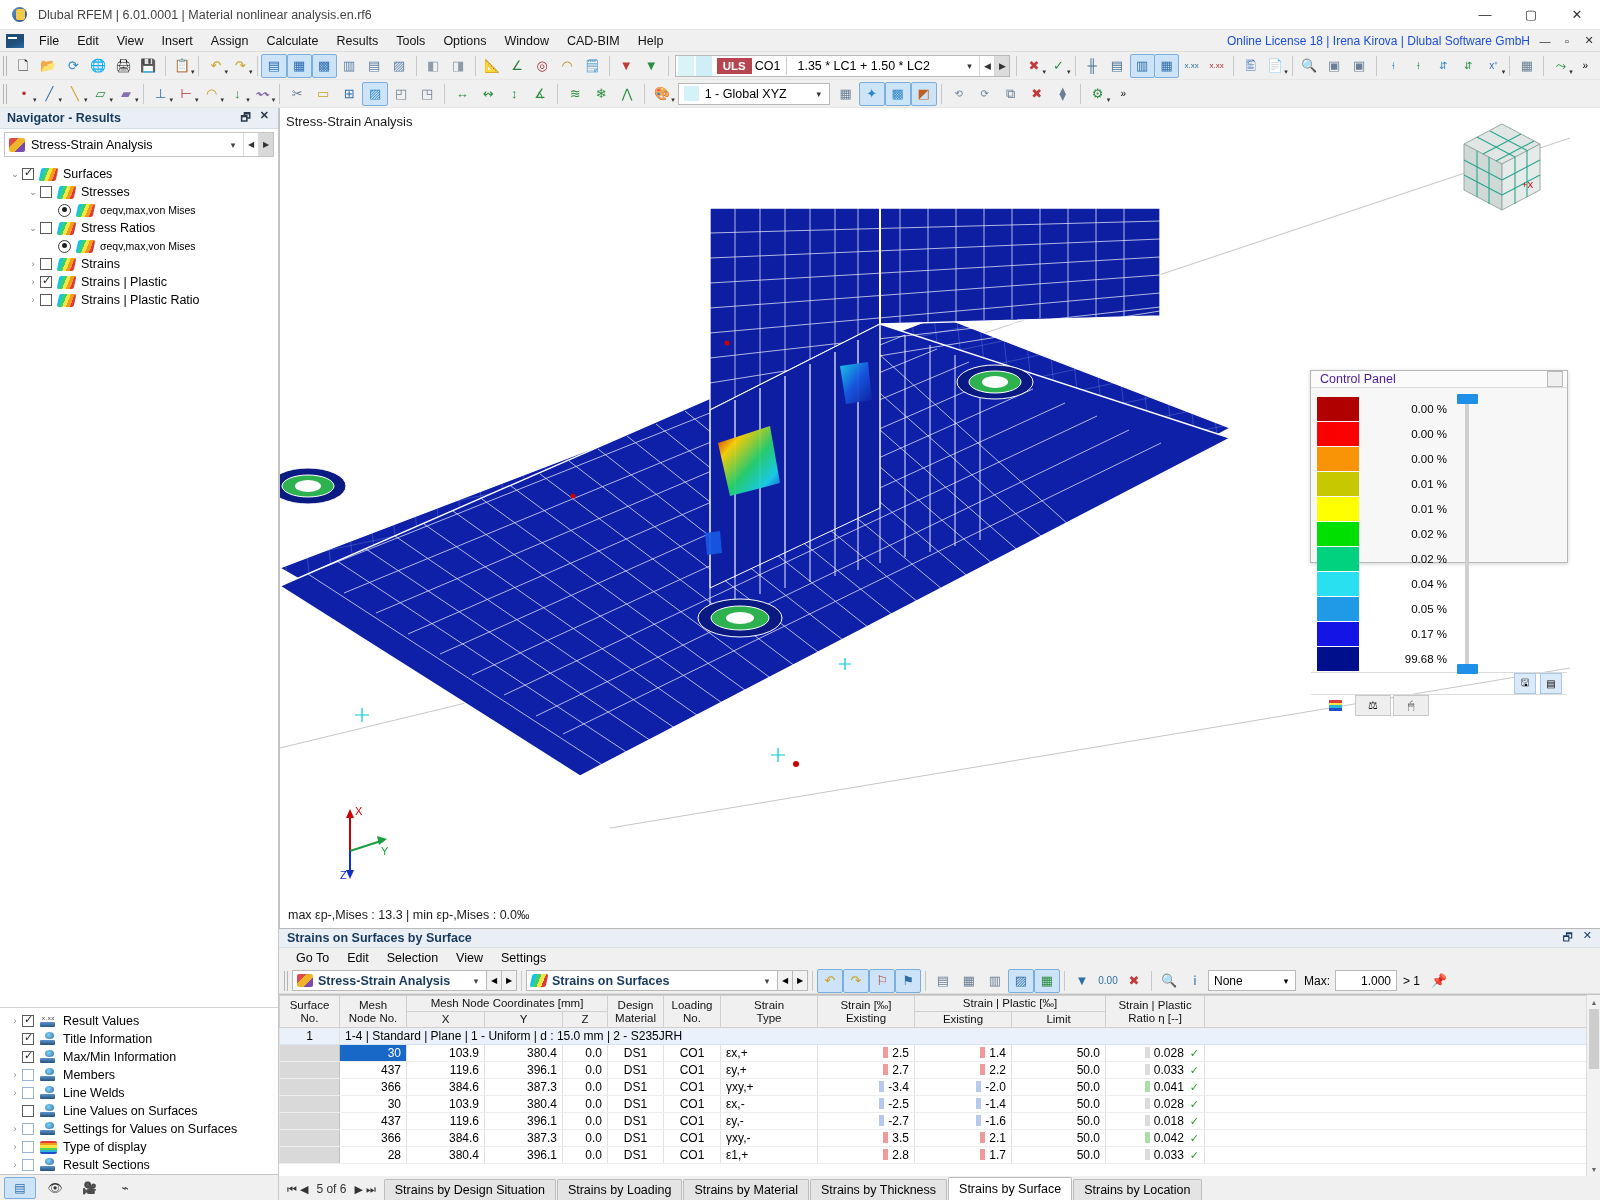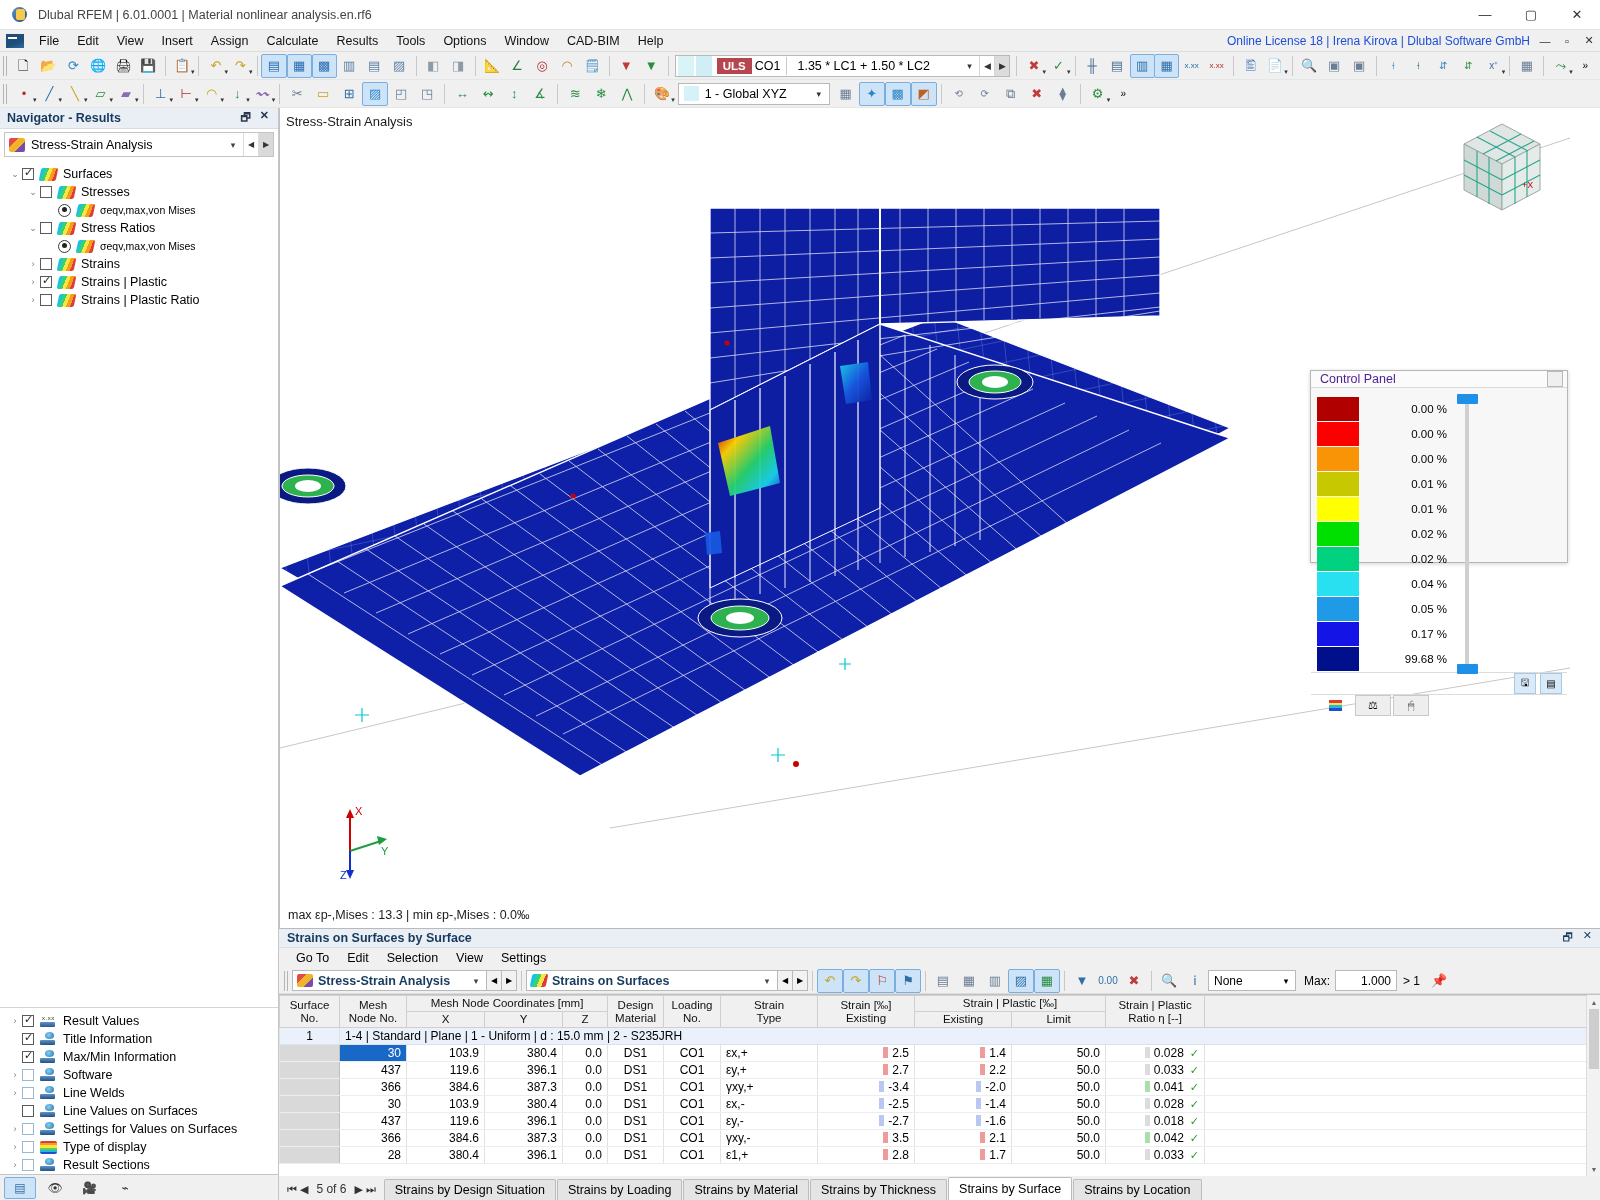--- a/index.html
+++ b/index.html
@@ -676,21 +676,21 @@
             </span>
           <span class="tlabel">Max/Min Information</span>
         </div>
         <div class="trow" style="padding-left:8px">
           <span class="twist">›</span>
           <span class="cb gray"></span>
           <span class="lblic">
               <span class="e"></span>
               <span class="b"></span>
             </span>
-          <span class="tlabel">Software</span>
+          <span class="tlabel">Members</span>
         </div>
         <div class="trow" style="padding-left:8px">
           <span class="twist">›</span>
           <span class="cb gray"></span>
           <span class="lblic">
               <span class="e"></span>
               <span class="b"></span>
             </span>
           <span class="tlabel">Line Welds</span>
         </div>

